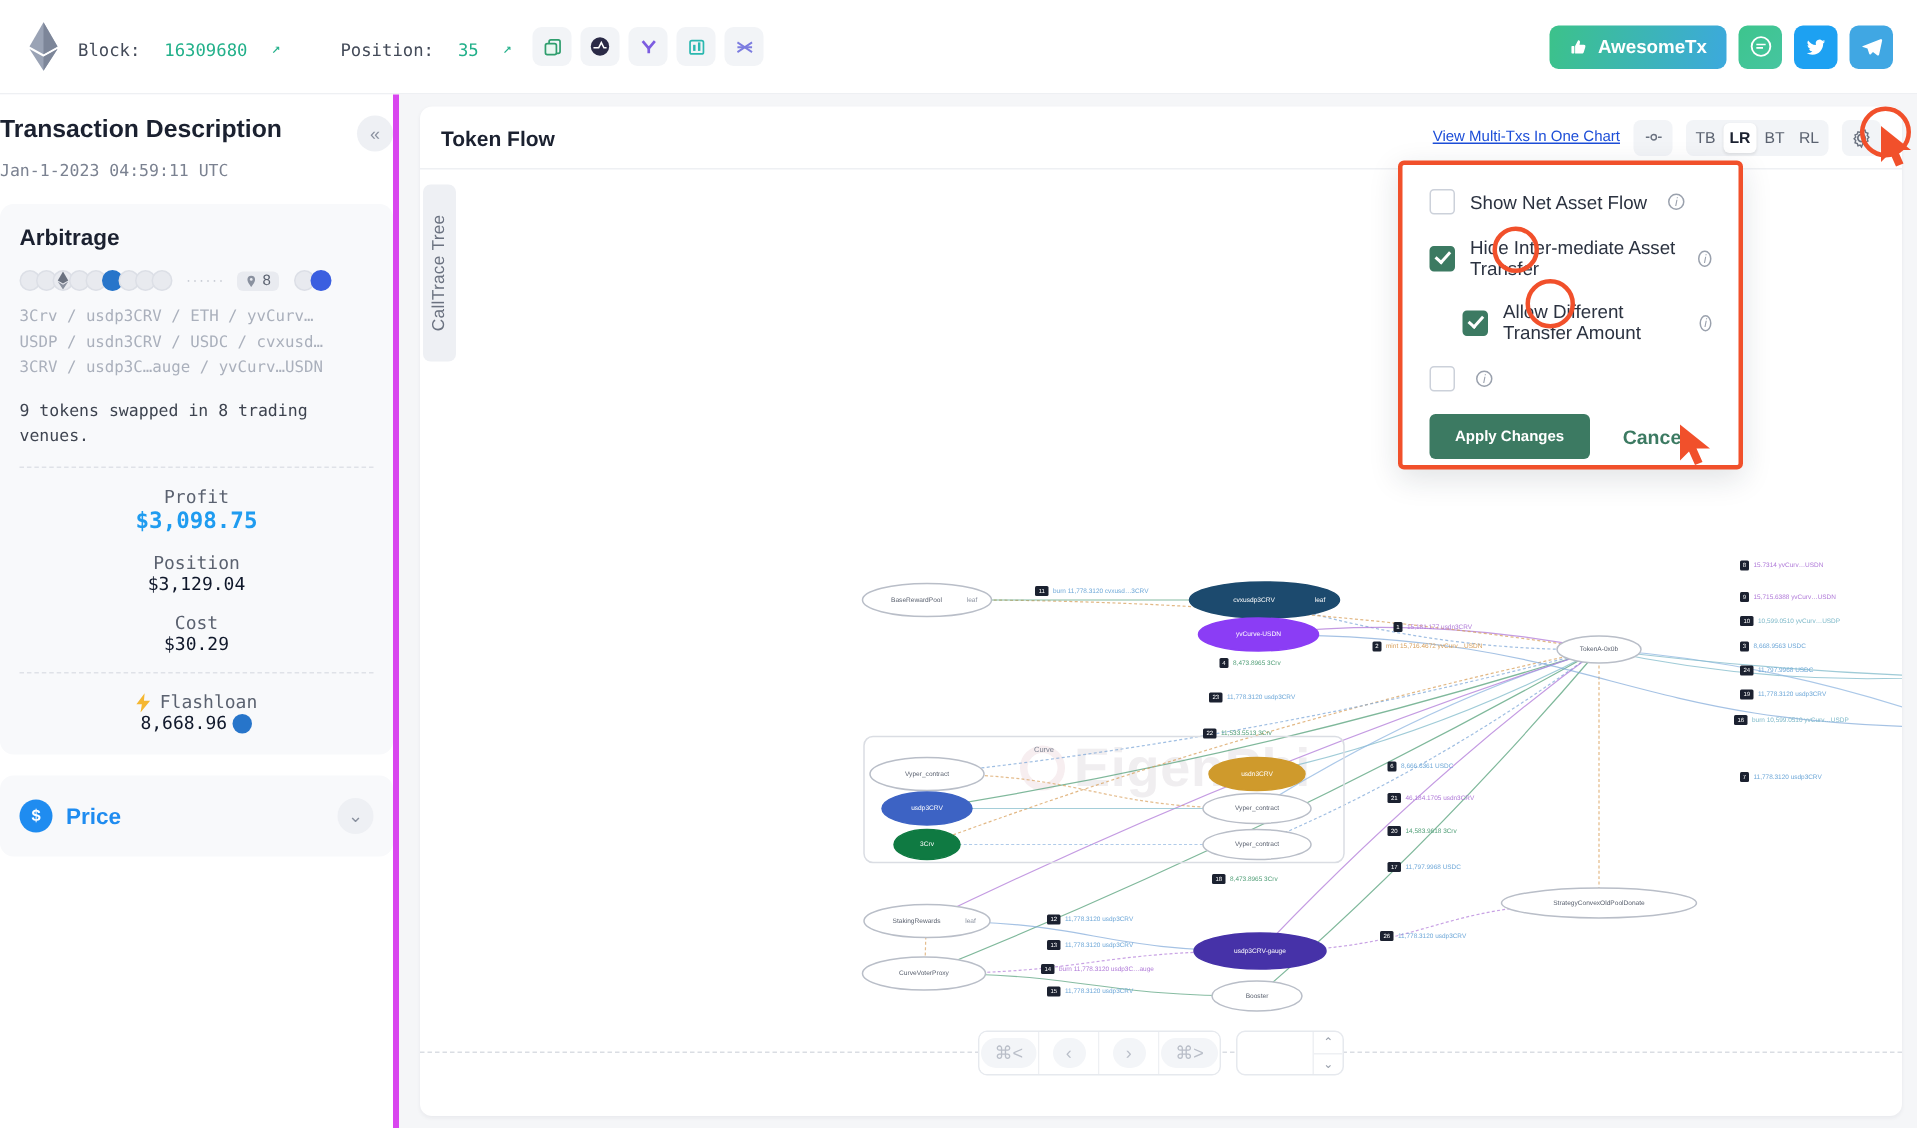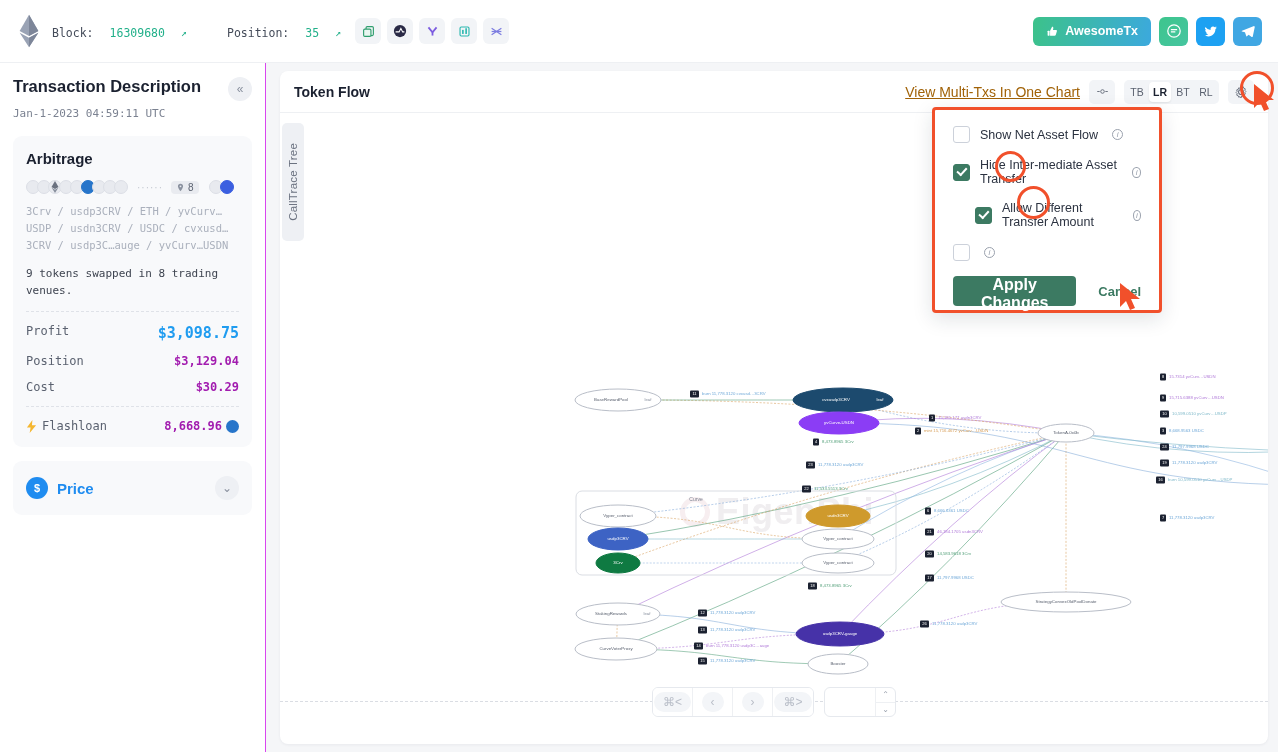--- a/index.html
+++ b/index.html
@@ -49,21 +49,21 @@
     width: 29px; height: 29px; border-radius: 6px; cursor: pointer;
     display: flex; align-items: center; justify-content: center;
   }
   .sq-green { background: linear-gradient(135deg,#3dc58d,#46c5a0); }
   .sq-tw { background: #1da1f2; }
   .sq-tg { background: #40a7e3; }
 
   
   .sidebar {
     position: absolute; left: 0; top: 63px; width: 266px; height: 689px;
-    background: #ffffff; border-right: 1px solid #d946ef; padding: 14px 13px;
+    background: #ffffff; border-right: 4px solid #d946ef; padding: 14px 0;
   }
   .sb-head { display: flex; align-items: flex-start; justify-content: space-between; }
   .sb-title { font-size: 16.5px; font-weight: bold; color: #1b2130; }
   .collapse-btn {
     width: 24px; height: 24px; border-radius: 50%; background: #eef0f4;
     color: #8a919f; font-size: 12px; display: flex; align-items: center;
     justify-content: center; cursor: pointer; flex: 0 0 auto;
   }
   .sb-date {
     font-family: "DejaVu Sans Mono", monospace;
@@ -92,26 +92,26 @@
   .tok-names {
     font-family: "DejaVu Sans Mono", monospace;
     font-size: 10.5px; color: #aab0bc; line-height: 17px; margin-top: 9px;
   }
   .desc {
     font-family: "DejaVu Sans Mono", monospace;
     font-size: 11px; color: #3e4characters; color:#3e4450; line-height: 17px; margin-top: 11px;
   }
   .divider { border-top: 1px dashed #dfe2e8; margin: 12px 0 0 0; }
   .kv {
-    display: flex; align-items: flex-start; justify-content: space-between;
+    display: flex; align-items: center; justify-content: space-between;
     margin-top: 12px;
-    font-family: "DejaVu Sans Mono", monospace; font-size: 12px;
+    font-family: "DejaVu Sans Mono", monospace; font-size: 12px; flex-direction: column;
   }
   .kv .k { color: #5b6270; }
-  .kv .v { color: #a21caf; font-weight: bold; }
+  .kv .v { color: #0f172a; font-weight: normal; }
   .kv.profit .v { color: #1f9cf0; font-weight: bold; font-size: 15px; }
   .kv.flash .k { display: flex; align-items: center; gap: 5px; }
   .kv.flash .v { display: flex; align-items: center; gap: 4px; }
   .coin-ic {
     width: 13px; height: 13px; border-radius: 50%;
     background: #2775ca; display: inline-block;
   }
   .price-card {
     margin-top: 14px; background: #f8f9fb; border-radius: 9px; padding: 15px 13px;
     display: flex; align-items: center; justify-content: space-between;
@@ -133,21 +133,21 @@
     width: 988px; height: 673px; background: #fff; border-radius: 8px;
     position: relative; box-shadow: 0 1px 3px rgba(30,40,60,0.06);
   }
   .panel-head {
     height: 42px; display: flex; align-items: center; padding: 0 14px;
     border-bottom: 1px solid #eef0f3;
   }
   .panel-title { font-size: 14px; font-weight: bold; color: #1b2130; }
   .head-right { margin-left: auto; display: flex; align-items: center; gap: 9px; }
   .multitx-link {
-    font-size: 14px; color: #a16207; text-decoration: underline; cursor: pointer;
+    font-size: 10px; color: #1d4ed8; text-decoration: underline; cursor: pointer;
   }
   .icon-box {
     width: 26px; height: 24px; border-radius: 5px; background: #f2f4f7;
     display: flex; align-items: center; justify-content: center; cursor: pointer;
   }
   .seg {
     display: flex; background: #f2f4f7; border-radius: 5px; padding: 2px; gap: 1px;
   }
   .seg-btn {
     min-width: 22px; height: 20px; padding: 0 4px; border-radius: 4px;
@@ -233,21 +233,21 @@
   }
   .chk-label { font-size: 12.5px; color: #2b3240; }
   .info-ic {
     width: 11px; height: 11px; border-radius: 50%; border: 1px solid #9aa1ad;
     color: #9aa1ad; font-size: 8px; line-height: 9px; text-align: center;
     display: inline-block; margin-left: 4px; cursor: pointer; font-style: italic;
   }
   .pop-actions { display: flex; align-items: center; gap: 22px; margin-top: 5px; }
   .btn-apply {
     background: #3c7a62; color: #fff; border: none; border-radius: 4px;
-    height: 30px; padding: 0 17px; font-size: 16px; font-weight: bold; cursor: pointer;
+    height: 30px; padding: 0 17px; font-size: 10px; font-weight: bold; cursor: pointer;
   }
   .btn-cancel {
     background: transparent; border: none; color: #3c7a62;
     font-size: 13px; font-weight: bold; cursor: pointer;
   }
   
   .anno-circle {
     position: absolute; border: 3.5px solid #f1502b; border-radius: 50%;
     pointer-events: none; z-index: 60;
   }

